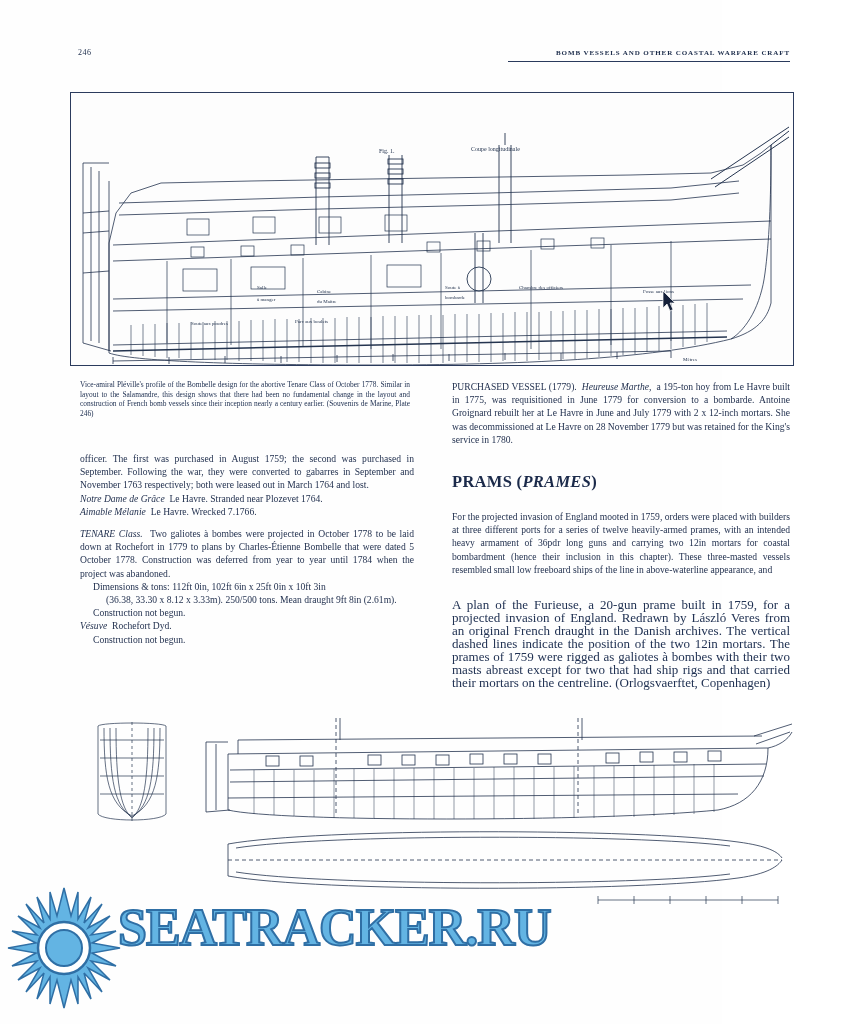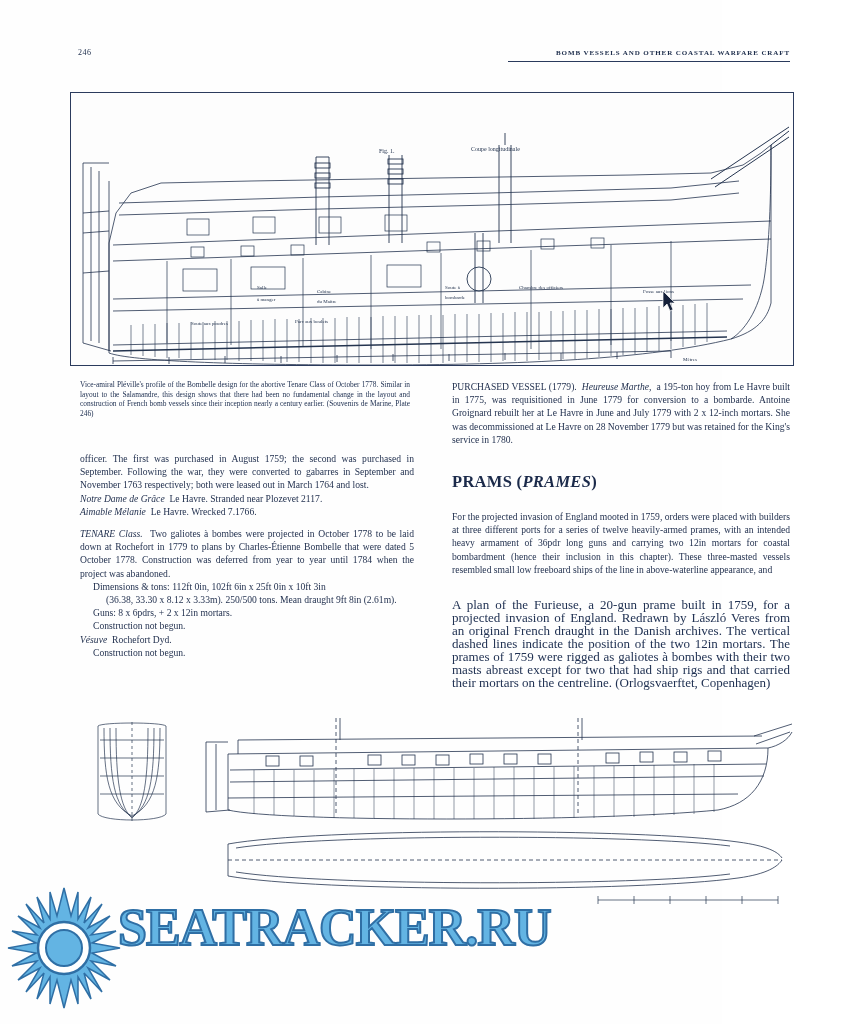--- a/index.html
+++ b/index.html
@@ -360,36 +360,35 @@
       </g>
     </svg>
   </div>
 
   <div class="cap-top">Vice-amiral Pléville's profile of the Bombelle design for the abortive Tenare Class of October 1778. Similar in layout to the Salamandre, this design shows that there had been no fundamental change in the layout and construction of French bomb vessels since their inception nearly a century earlier. (Souvenirs de Marine, Plate 246)</div>
 
   <div class="col-left">
     <div class="body-txt">officer. The first was purchased in August 1759; the second was purchased in September. Following the war, they were converted to gabarres in September and November 1763 respectively; both were leased out in March 1764 and lost.</div>
     <div class="body-txt hang">
       <span class="it">Notre Dame de Grâce</span>
-      <span>&nbsp;</span><span>Le Havre. Stranded near Plozevet 2117.</span>
+      <span>&nbsp;</span><span>Le Havre. Stranded near Plozevet 1764.</span>
     </div>
     <div class="body-txt hang">
       <span class="it">Aimable Mélanie</span>
       <span>&nbsp;</span><span>Le Havre. Wrecked 7.1766.</span>
     </div>
 
     <div class="gap"></div>
 
     <div class="body-txt">
       <span class="it">TENARE Class.</span>
       <span>&nbsp;</span><span>Two galiotes à bombes were projected in October 1778 to be laid down at Rochefort in 1779 to plans by Charles-Étienne Bombelle that were dated 5 October 1778. Construction was deferred from year to year until 1784 when the project was abandoned.</span>
     </div>
     <div class="body-txt sub">Dimensions &amp; tons: 112ft 0in, 102ft 6in x 25ft 0in x 10ft 3in</div>
     <div class="body-txt sub2">(36.38, 33.30 x 8.12 x 3.33m). 250/500 tons. Mean draught 9ft 8in (2.61m).</div>
-    <div class="body-txt sub">Guns: 8 x 6pdrs, + 2 x 12in mortars.</div>
     <div class="body-txt sub">Construction not begun.</div>
     <div class="body-txt">
       <span class="it">Vésuve</span>
       <span>&nbsp;</span><span>Rochefort Dyd.</span>
     </div>
     <div class="body-txt sub">Construction not begun.</div>
   </div>
 
   <div class="col-right">
     <div class="body-txt">

